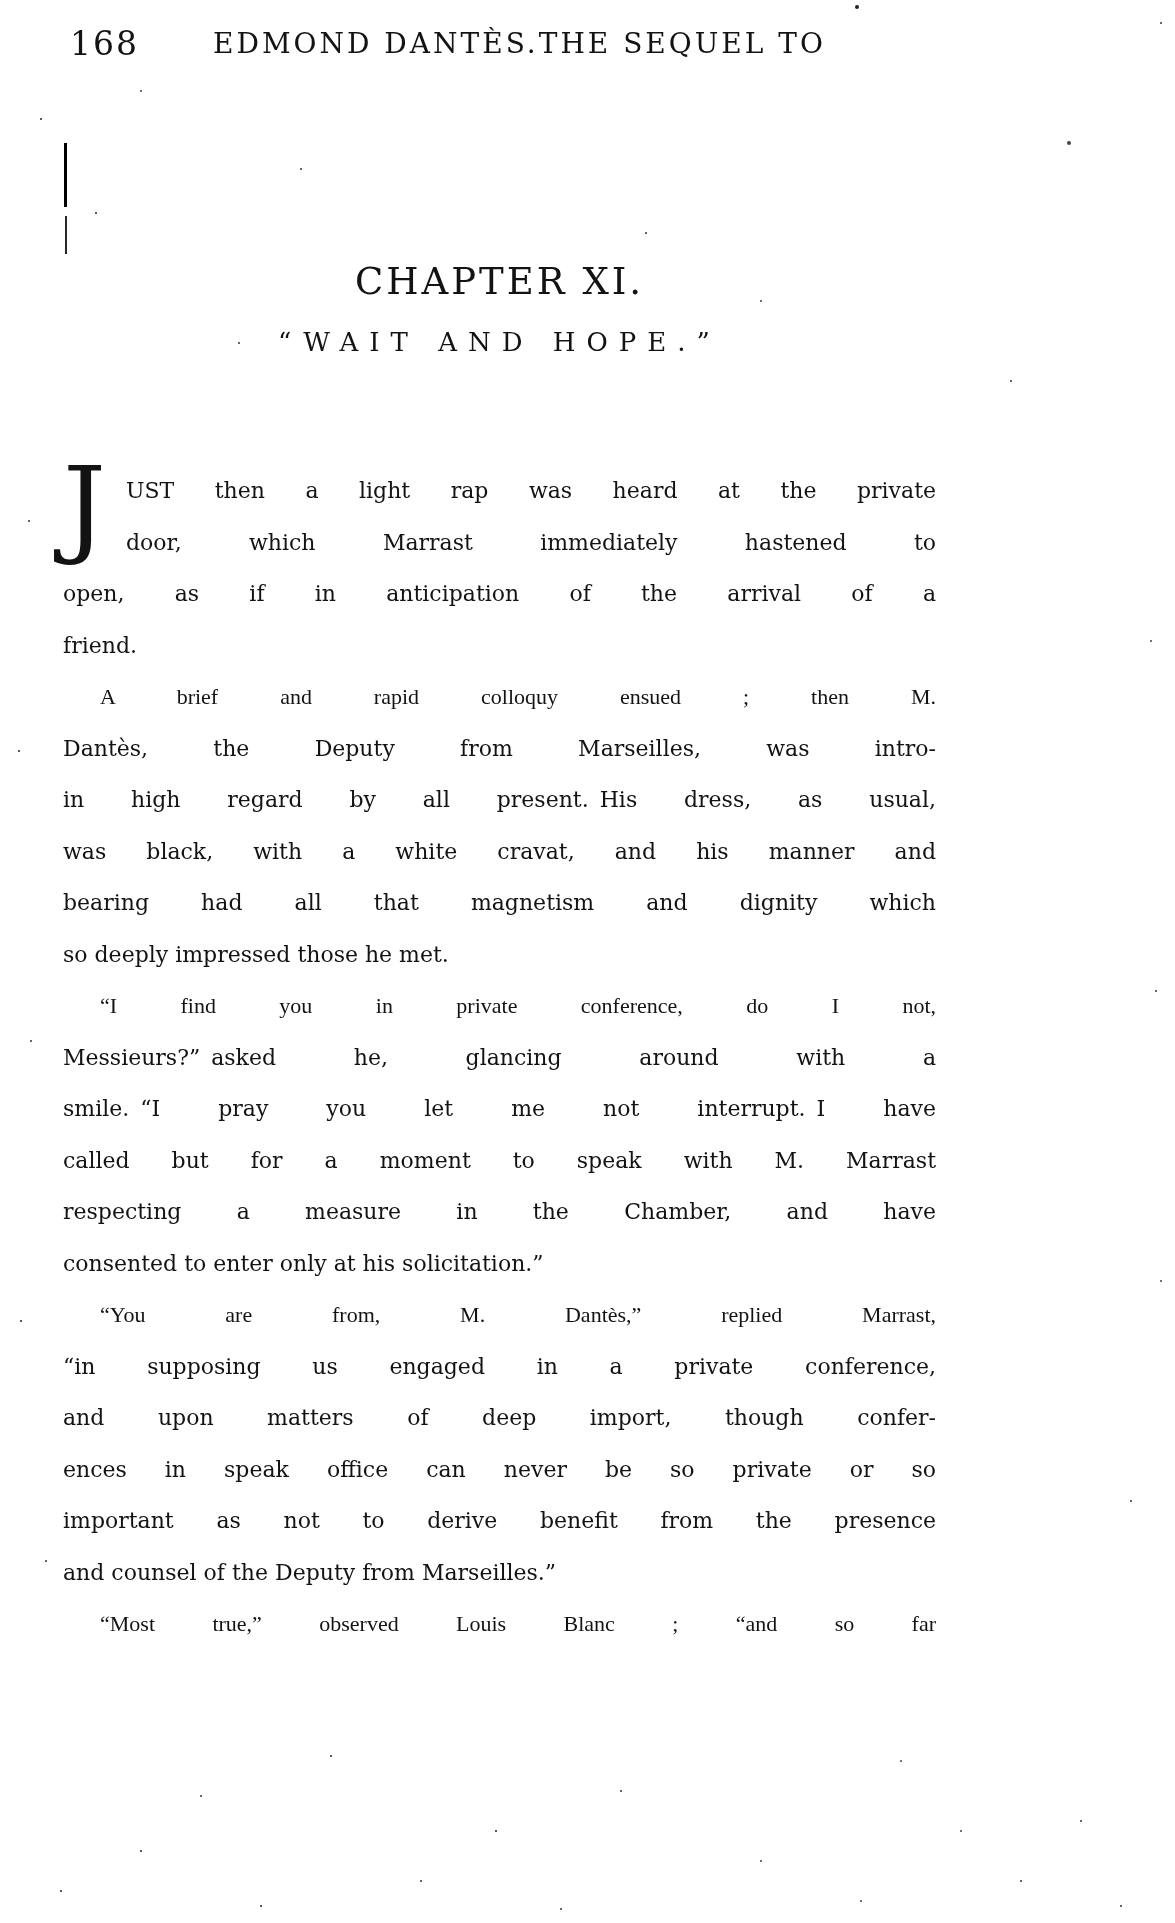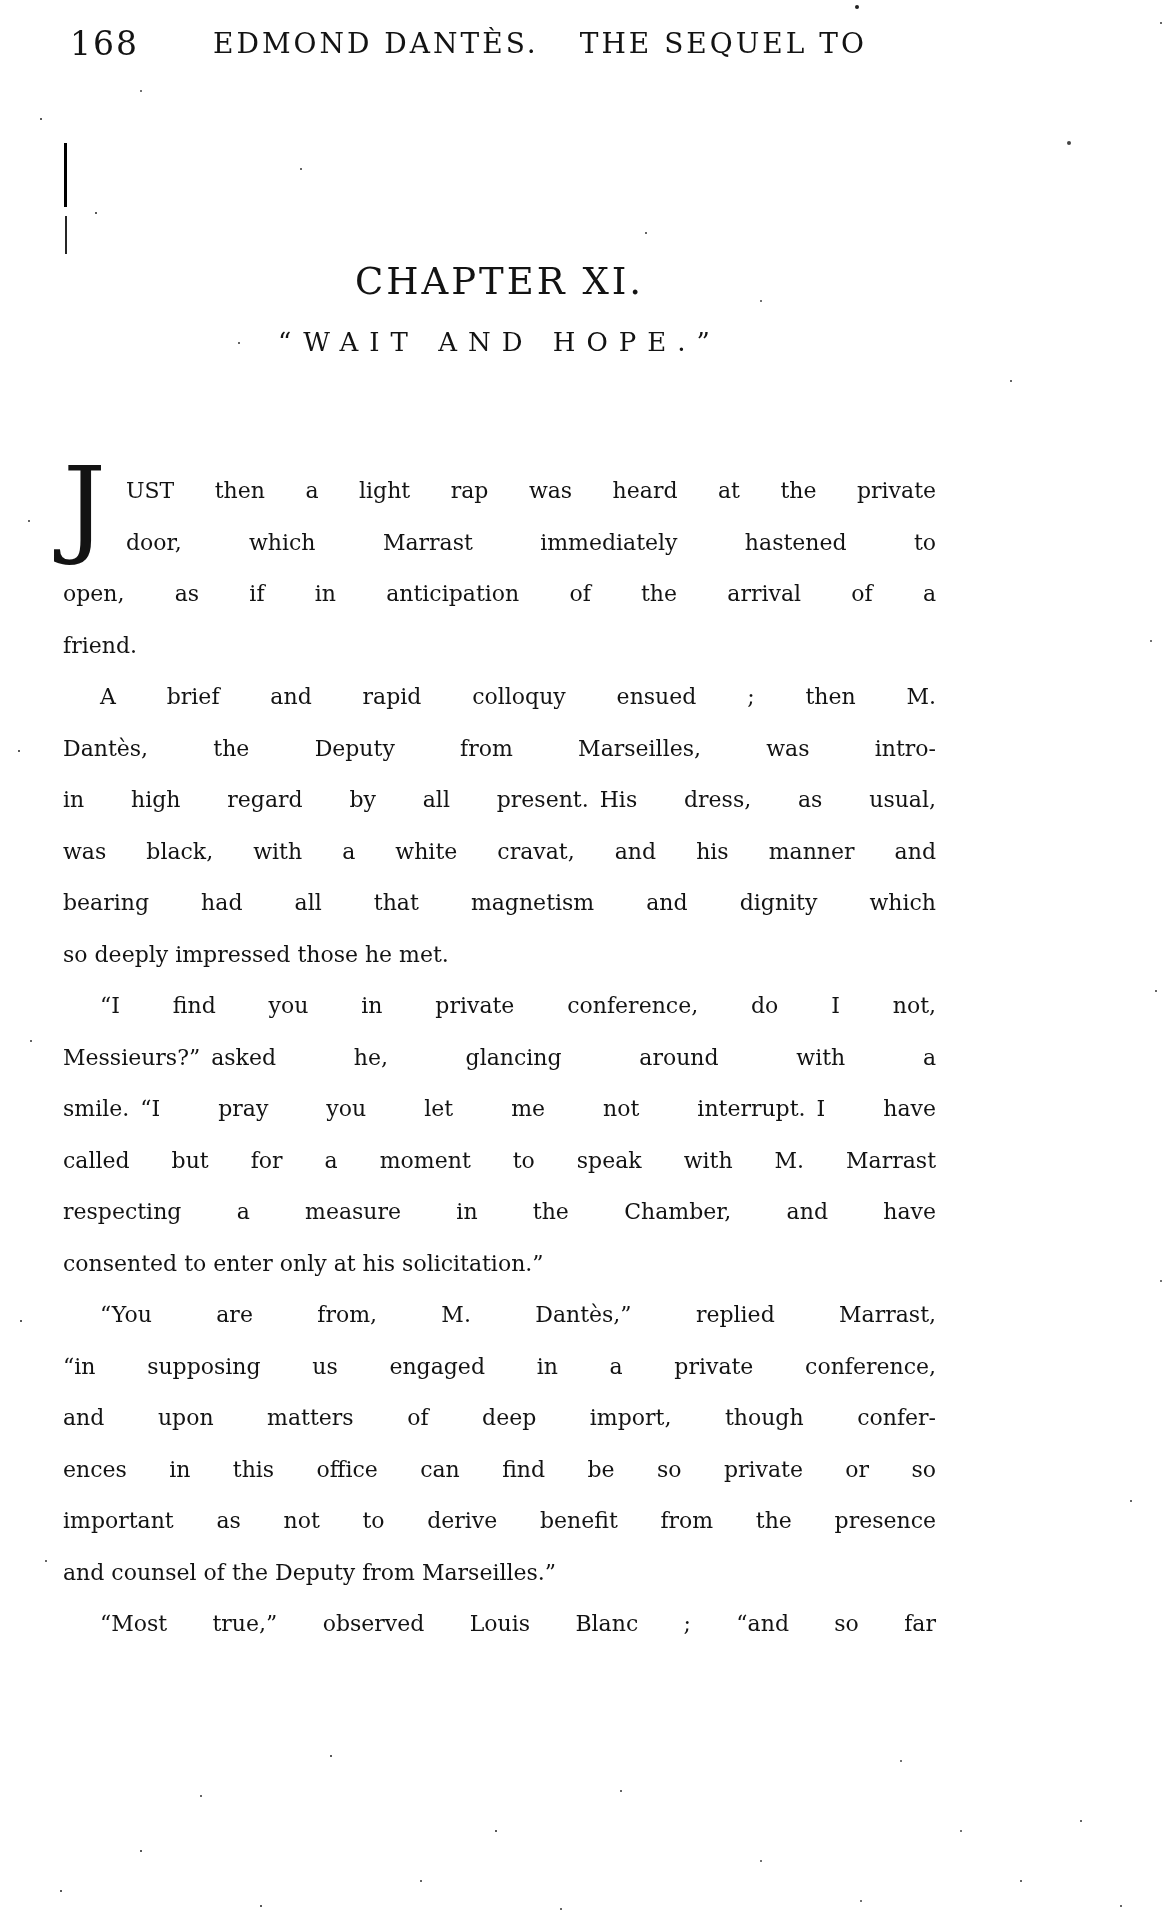--- a/index.html
+++ b/index.html
@@ -14,21 +14,21 @@
   .page { position:absolute; inset:0; }
 
   
   .pagenum {
     position:absolute; left:70px; top:24px;
     font-size:33px; letter-spacing:2px;
   }
   .running {
     position:absolute; left:213px; top:27px; width:580px;
     display:flex; justify-content:space-between;
-    font-size:28px; letter-spacing:3px; white-space:nowrap;gap:41px;
+    font-size:28px; letter-spacing:3px; white-space:nowrap;
   }
 
   
   .chapter {
     position:absolute; left:63px; top:260px; width:873px;
     text-align:center; font-size:37px; letter-spacing:3px;
   }
   .subtitle {
     position:absolute; left:63px; top:327px; width:873px;
     text-align:center; font-size:26px; letter-spacing:11px;
@@ -36,21 +36,21 @@
   }
 
   
   .bodytext {
     position:absolute; left:63px; top:465px; width:873px;
     font-size:22px; line-height:51.5px;
     text-rendering:optimizeLegibility;
   }
   .ln { white-space:normal; }
   .ln.j { text-align:justify; text-align-last:justify; text-justify:inter-word; }
-  .ln.ind { padding-left:37px; }
+  .ln.ind { padding-left:37px;font-family:Liberation Serif, serif; }
   .ln.dc { padding-left:63px; }
 
   .dropcap {
     position:absolute; left:63px; top:453px;
     font-size:107px; line-height:1; font-weight:400;
   }
 
   
   .scratch-a { position:absolute; left:64px; top:143px; width:3px; height:64px; background:#000; }
   .scratch-b { position:absolute; left:65px; top:216px; width:2px; height:38px; background:#000; opacity:.85; }
@@ -110,20 +110,20 @@
     <div class="ln j ind">“I find you in private conference, do I not,</div>
     <div class="ln j">Messieurs?” asked he, glancing around with a</div>
     <div class="ln j">smile. “I pray you let me not interrupt. I have</div>
     <div class="ln j">called but for a moment to speak with M. Marrast</div>
     <div class="ln j">respecting a measure in the Chamber, and have</div>
     <div class="ln">consented to enter only at his solicitation.”</div>
 
     <div class="ln j ind">“You are from, M. Dantès,” replied Marrast,</div>
     <div class="ln j">“in supposing us engaged in a private conference,</div>
     <div class="ln j">and upon matters of deep import, though confer-</div>
-    <div class="ln j">ences in this office can find be so private or so</div>
+    <div class="ln j">ences in speak office can never be so private or so</div>
     <div class="ln j">important as not to derive benefit from the presence</div>
     <div class="ln">and counsel of the Deputy from Marseilles.”</div>
 
     <div class="ln j ind">“Most true,” observed Louis Blanc ; “and so far</div>
   </div>
 
 </div>
 
 </body></html>

